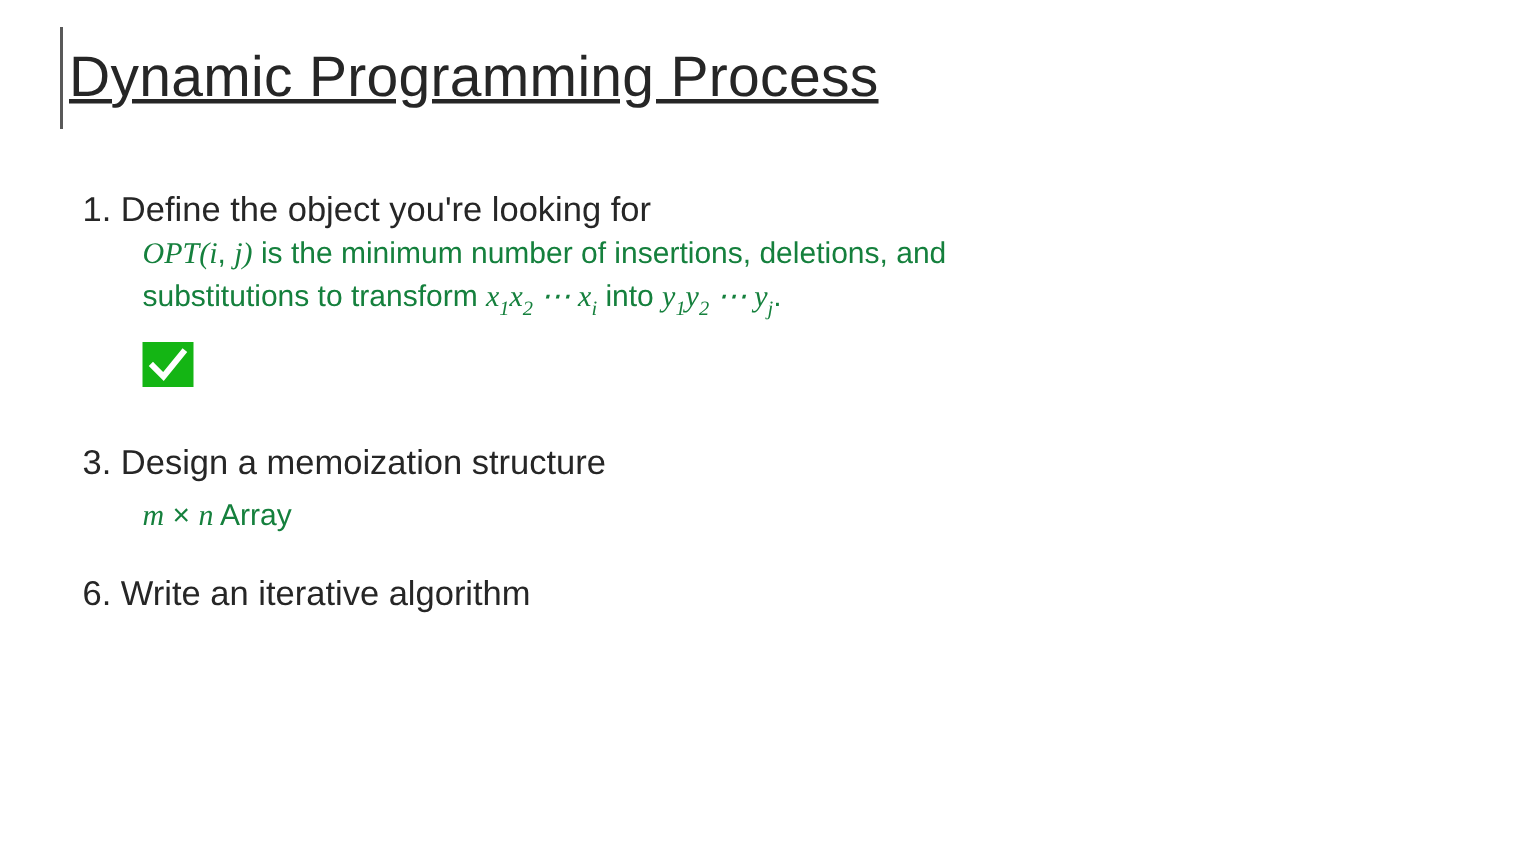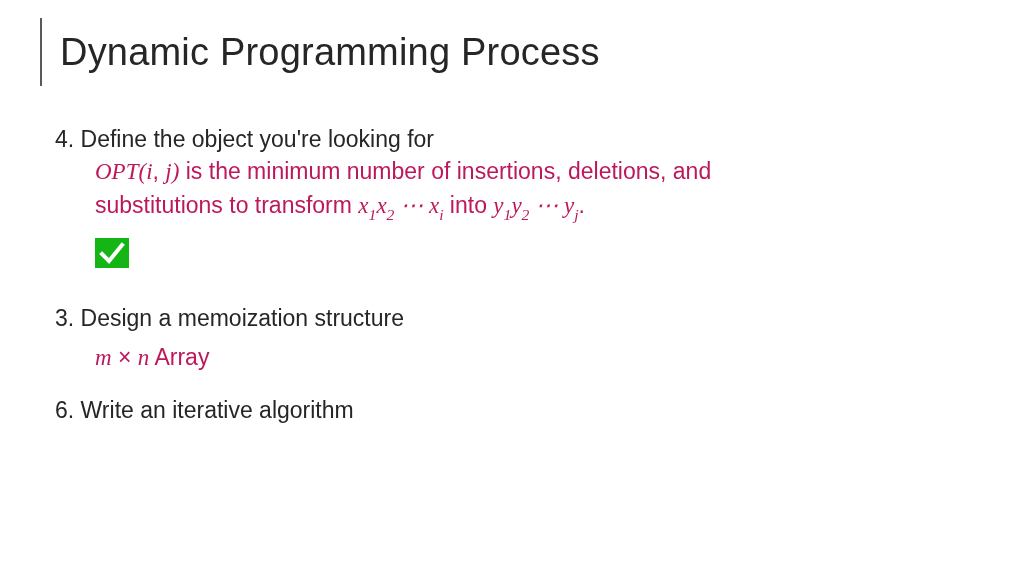--- a/index.html
+++ b/index.html
@@ -17,23 +17,24 @@
     width: 1024px;
     height: 576px;
     box-sizing: border-box;
   }
   .title-bar {
     position: absolute;
     left: 40px;
     top: 18px;
     height: 68px;
     border-left: 2px solid #595959;
-    padding-left: 18px;
+    padding-left: 4px;
     display: flex;
     align-items: center;
+    text-decoration: underline;
   }
   .title-bar h1 {
     margin: 0;
     font-size: 38px;
     font-weight: 400;
     color: #262626;
     letter-spacing: 0.2px;
   }
   .body {
     position: absolute;
@@ -46,22 +47,22 @@
   .step {
     margin-bottom: 8px;
   }
   .step-head {
     color: #262626;
   }
   .indent {
     margin-left: 40px;
   }
   .sub {
-    color: #be185d;
-    font-size: 23px;
+    color: #15803d;
+    font-size: 20px;
     margin-top: 2px;
   }
   .math {
     font-family: "Cambria Math", "Times New Roman", serif;
     font-style: italic;
   }
   .func {
     font-family: "Cambria Math", "Times New Roman", serif;
     font-style: italic;
   }
@@ -97,21 +98,21 @@
 
 <div class="slide">
 
   <div class="title-bar">
     <h1>Dynamic Programming Process</h1>
   </div>
 
   <div class="body">
 
     <div class="step">
-      <div class="step-head">4. Define the object you're looking for</div>
+      <div class="step-head">1. Define the object you're looking for</div>
       <div class="sub indent">
         <span class="func">OPT</span><span class="math">(</span><span class="math">i</span><span>, </span><span class="math">j</span><span class="math">)</span><span> is the minimum number of insertions, deletions, and</span>
       </div>
       <div class="sub indent">
         <span>substitutions to transform </span><span class="math"><span>x</span><sub class="ms">1</sub></span><span class="math"><span>x</span><sub class="ms">2</sub></span><span class="math"> ⋯ </span><span class="math"><span>x</span><sub class="ms">i</sub></span><span> into </span><span class="math"><span>y</span><sub class="ms">1</sub></span><span class="math"><span>y</span><sub class="ms">2</sub></span><span class="math"> ⋯ </span><span class="math"><span>y</span><sub class="ms">j</sub></span><span>.</span>
       </div>
     </div>
 
     <div class="step">
       <div class="check">

